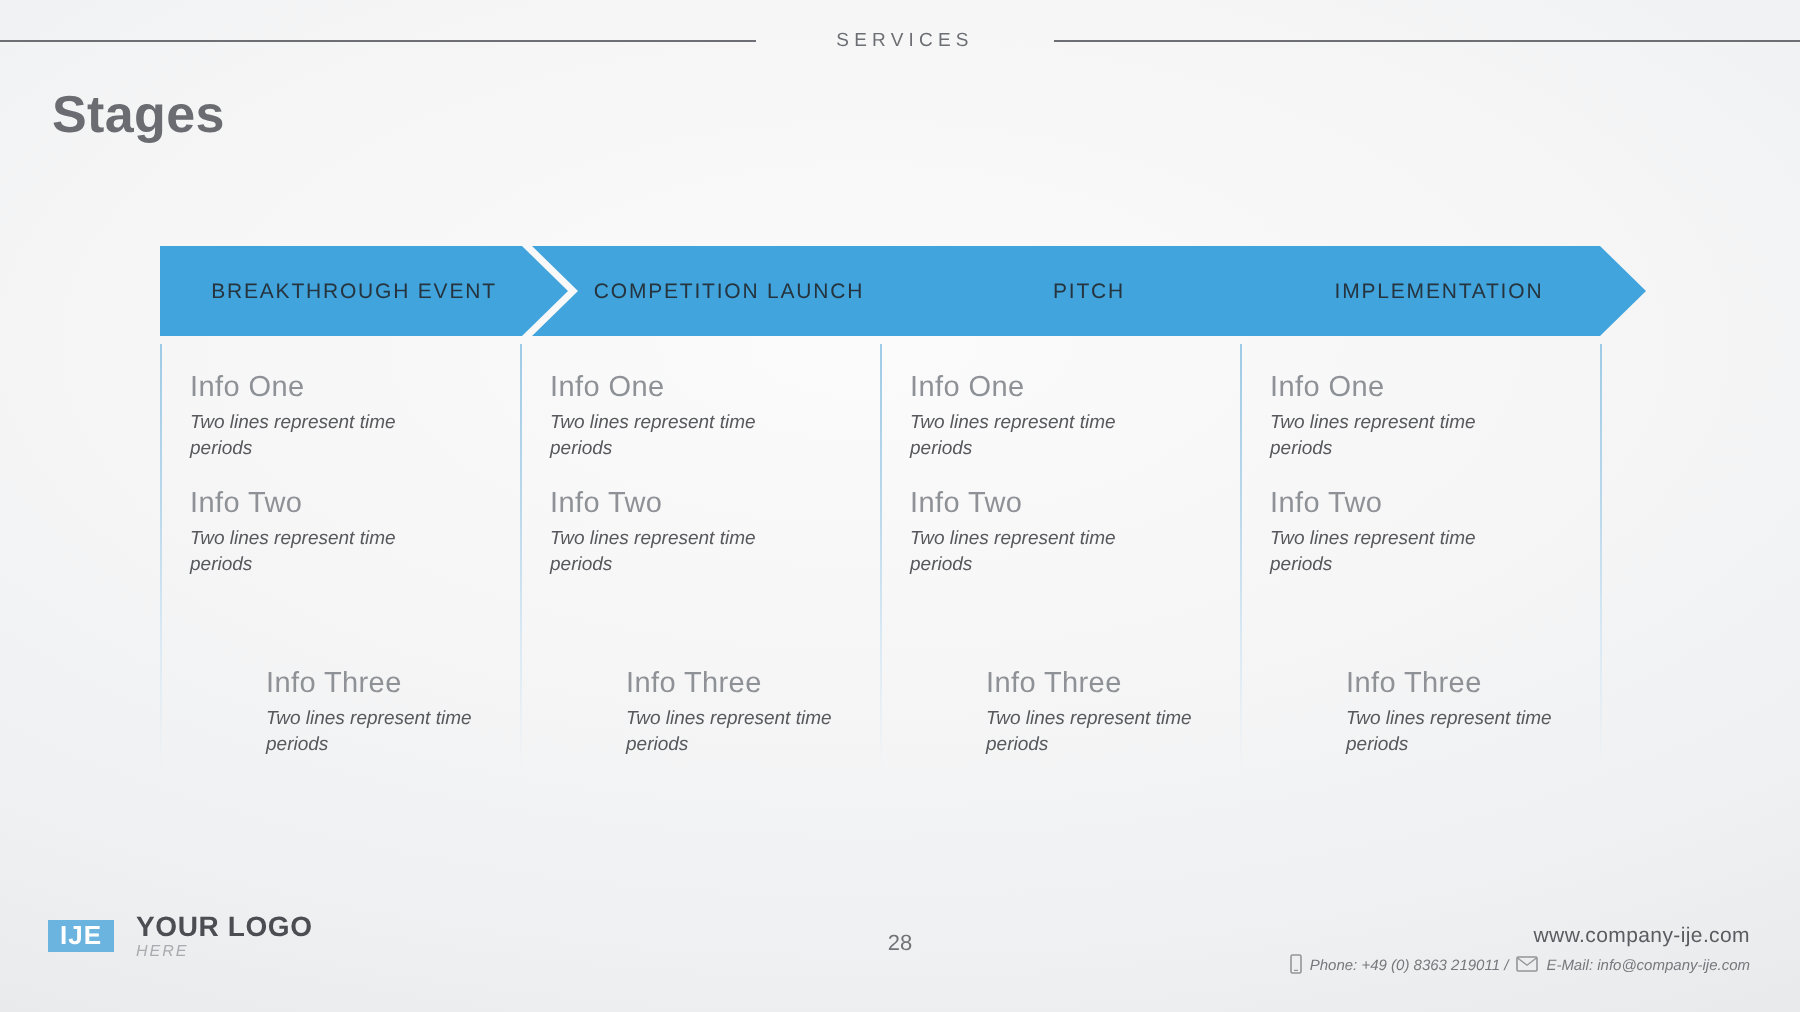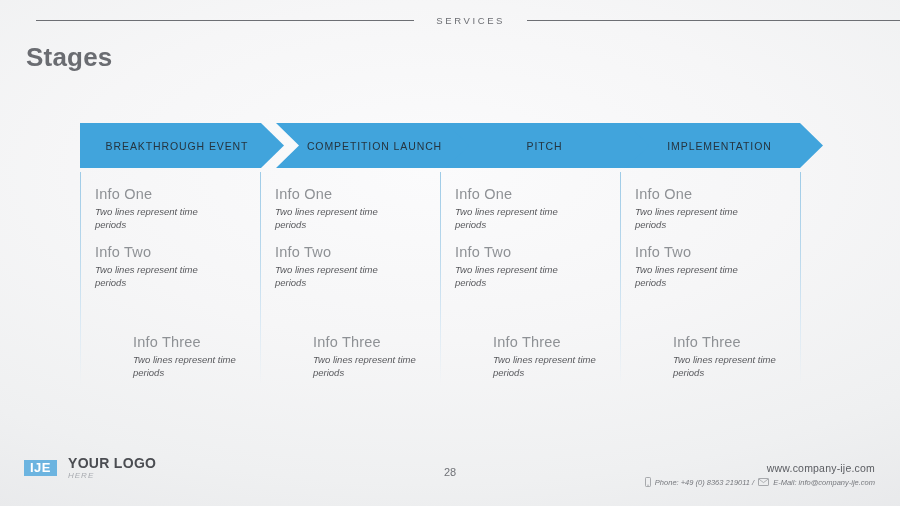--- a/index.html
+++ b/index.html
@@ -23,21 +23,21 @@
   }
 
   
   .header {
     position: absolute;
     left: 0; right: 0;
     top: 11px;
     height: 18px;
     display: flex;
     align-items: center;
-    justify-content: flex-end;
+    justify-content: space-between;
   }
   .rule {
     height: 1px;
     background: #6d6f74;
     flex: 0 0 auto;
   }
   .rule-left  { width: 378px; margin-right: 22px; }
   .rule-right { width: 373px; margin-left: 22px; }
   .eyebrow {
     font-size: 9.5px;
@@ -81,21 +81,21 @@
     font-weight: 400;
     white-space: nowrap;
     position: relative;
     left: -5px;
   }
   .chev-1 {
     left: 0px; width: 204px;
     clip-path: polygon(0 0, 181px 0, 204px 50%, 181px 100%, 0 100%);
   }
   .chev-2 {
-    left: 196px; width: 207px;
+    left: 186px; width: 207px;
     clip-path: polygon(0 0, 184px 0, 207px 50%, 184px 100%, 0 100%, 23px 50%);
     align-items: center;
   }
   .chev-3 {
     left: 366px; width: 207px;
     clip-path: polygon(0 0, 184px 0, 207px 50%, 184px 100%, 0 100%, 23px 50%);
   }
   .chev-4 {
     left: 546px; width: 197px;
     clip-path: polygon(0 0, 174px 0, 197px 50%, 174px 100%, 0 100%, 23px 50%);

